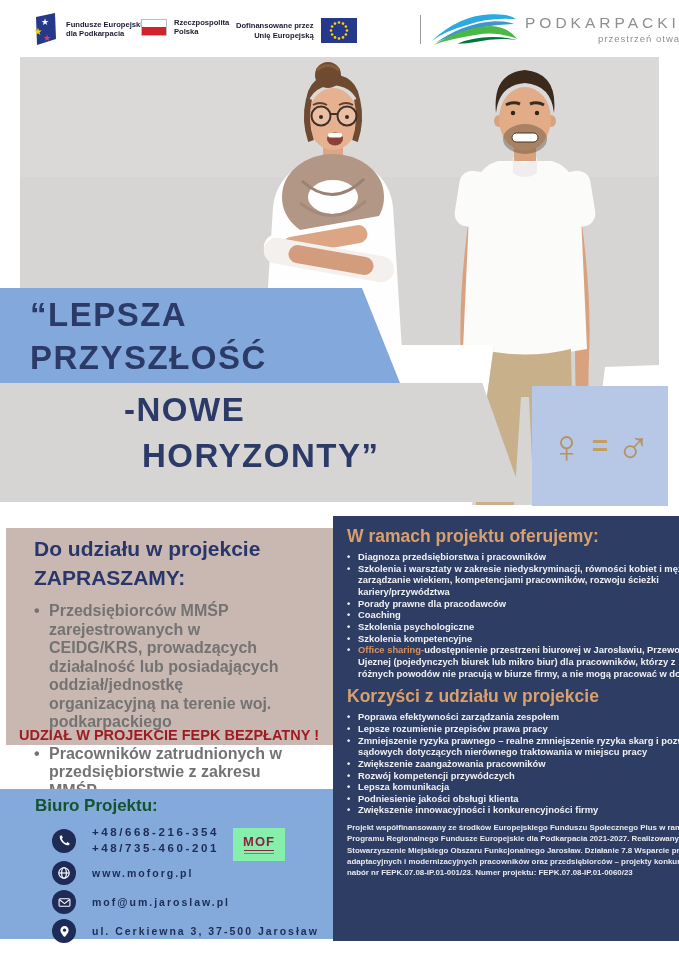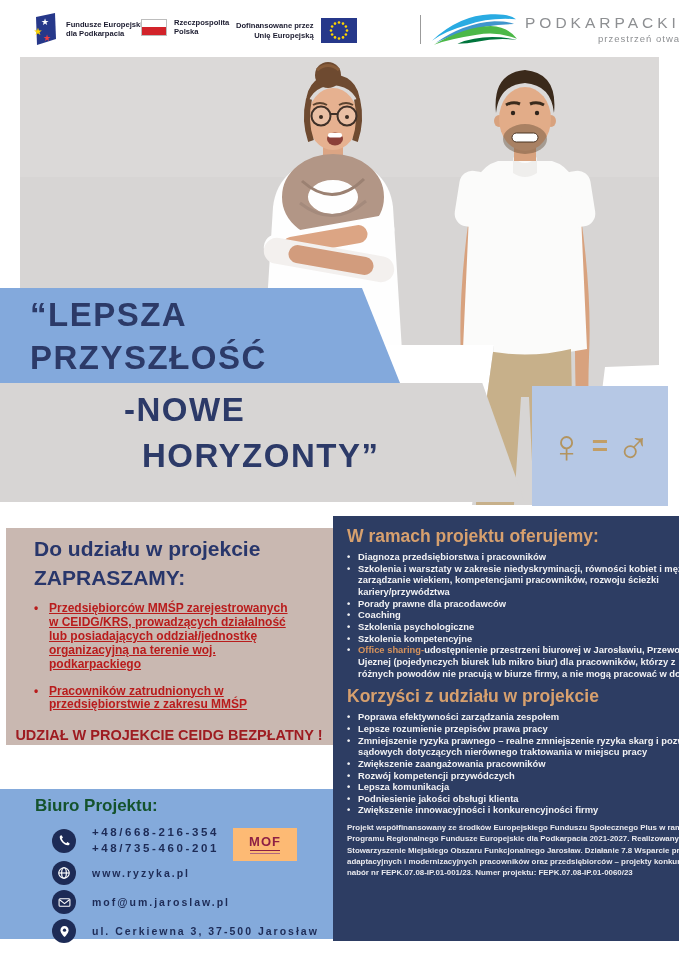--- a/index.html
+++ b/index.html
@@ -38,21 +38,21 @@
   #gender-box{position:absolute;left:532px;top:386px;width:136px;height:120px;background:#b6c8e5;
     display:flex;align-items:center;justify-content:center;gap:8px;}
   #gender-box .sym{color:#b3945f;font-size:46px;line-height:1;font-weight:bold;}
   #gender-box .eq{color:#c29e66;font-size:28px;font-weight:bold;}
 
   
   #mauve-panel{position:absolute;left:6px;top:528px;width:666px;height:217px;background:#c9b8b1;}
   #invite{position:absolute;left:34px;top:534px;width:285px;}
   .invite-h{font-size:21px;font-weight:bold;color:#28366b;line-height:29px;}
   #invite ul{margin:10px 0 0 0;padding:0;list-style:none;width:255px;}
-  #invite li{position:relative;padding-left:15px;font-size:12px;font-weight:bold;color:#b91c1c;line-height:1.16;text-decoration:underline;}
+  #invite li{position:relative;padding-left:15px;font-size:16px;font-weight:bold;color:#737373;line-height:1.16;}
   #invite li + li{margin-top:13px;}
   #invite li::before{content:"•";position:absolute;left:0;top:0;}
   #free-note{position:absolute;left:8px;top:727px;width:322px;text-align:center;
     font-size:14.5px;font-weight:bold;color:#9e1c21;white-space:nowrap;}
 
   #navy-panel{position:absolute;left:333px;top:516px;width:394px;height:425px;background:#2d3d63;padding:10px 14px 8px 14px;}
   .tan-h{font-size:17.5px;font-weight:bold;color:#d7a06e;margin:0 0 4px 0;}
   .navy-ul{margin:0;padding:0;list-style:none;}
   .navy-ul li{position:relative;padding-left:11px;font-size:9.4px;font-weight:bold;color:#f1f1f3;line-height:1.24;}
   .navy-ul li::before{content:"•";position:absolute;left:0;top:0;}
@@ -61,21 +61,21 @@
   #values{margin-top:4px;}
   #disclaimer{margin-top:6px;font-size:7.9px;font-weight:bold;color:#e9e9ee;line-height:1.42;}
 
   #contact-panel{position:absolute;left:0;top:789px;width:333px;height:150px;background:#84aadb;}
   #contact-h{position:absolute;left:35px;top:7px;font-size:17px;font-weight:bold;color:#14532d;}
   #contact-rows{position:absolute;left:52px;top:36px;}
   .crow{display:flex;align-items:center;gap:16px;margin-bottom:5px;}
   .cicon{width:24px;height:24px;border-radius:50%;background:#1d2b56;display:flex;align-items:center;justify-content:center;flex:0 0 24px;}
   .ctext{font-size:10.5px;font-weight:bold;color:#1d2b56;letter-spacing:2px;white-space:nowrap;}
   .ctext.phone{font-size:11.5px;letter-spacing:2.6px;line-height:1.35;}
-  #mof-box{position:absolute;left:233px;top:39px;width:64px;height:33px;background:#fdba74;
+  #mof-box{position:absolute;left:233px;top:39px;width:52px;height:33px;background:#86efac;
     display:flex;flex-direction:column;align-items:center;justify-content:center;}
   #mof-text{font-size:13px;font-weight:bold;color:#8e2044;letter-spacing:1px;line-height:1;}
   #mof-sub{width:30px;height:4px;margin-top:2px;border-top:1px solid #8e2044;border-bottom:1px solid #b0677f;}
 </style>
 </head>
 <body>
 
 <div id="poster">
 
   <div id="collage">
@@ -158,21 +158,21 @@
 
   <div id="mauve-panel"></div>
   <div id="invite">
     <div class="invite-h">Do udziału w projekcie</div>
     <div class="invite-h">ZAPRASZAMY:</div>
     <ul>
       <li>Przedsiębiorców MMŚP zarejestrowanych w CEIDG/KRS, prowadzących działalność lub posiadających oddział/jednostkę organizacyjną na terenie woj. podkarpackiego</li>
       <li>Pracowników zatrudnionych w przedsiębiorstwie z zakresu MMŚP</li>
     </ul>
   </div>
-  <div id="free-note">UDZIAŁ W PROJEKCIE CEIDG BEZPŁATNY !</div>
+  <div id="free-note">UDZIAŁ W PROJEKCIE FEPK BEZPŁATNY !</div>
 
   <div id="navy-panel">
     <div class="tan-h">W ramach projektu oferujemy:</div>
     <ul class="navy-ul">
       <li>Diagnoza przedsiębiorstwa i pracowników</li>
       <li>Szkolenia i warsztaty w zakresie niedyskryminacji, równości kobiet i mężczyzn, zarządzanie wiekiem, kompetencjami pracowników, rozwoju ścieżki kariery/przywództwa</li>
       <li>Porady prawne dla pracodawców</li>
       <li>Coaching</li>
       <li>Szkolenia psychologiczne</li>
       <li>Szkolenia kompetencyjne</li>
@@ -207,21 +207,21 @@
         </div>
       </div>
       <div class="crow">
         <span class="cicon">
           <svg width="14" height="14" viewBox="0 0 24 24">
               <circle cx="12" cy="12" r="9" fill="none" stroke="#ffffff" stroke-width="2"></circle>
               <ellipse cx="12" cy="12" rx="4" ry="9" fill="none" stroke="#ffffff" stroke-width="2"></ellipse>
               <line x1="3" y1="12" x2="21" y2="12" stroke="#ffffff" stroke-width="2"></line>
             </svg>
         </span>
-        <div class="ctext">www.ryzyka.pl</div>
+        <div class="ctext">www.moforg.pl</div>
       </div>
       <div class="crow">
         <span class="cicon">
           <svg width="13" height="13" viewBox="0 0 24 24">
               <rect x="2" y="5" width="20" height="14" rx="2" fill="none" stroke="#ffffff" stroke-width="2"></rect>
               <polyline points="3,7 12,14 21,7" fill="none" stroke="#ffffff" stroke-width="2"></polyline>
             </svg>
         </span>
         <div class="ctext">mof@um.jaroslaw.pl</div>
       </div>

